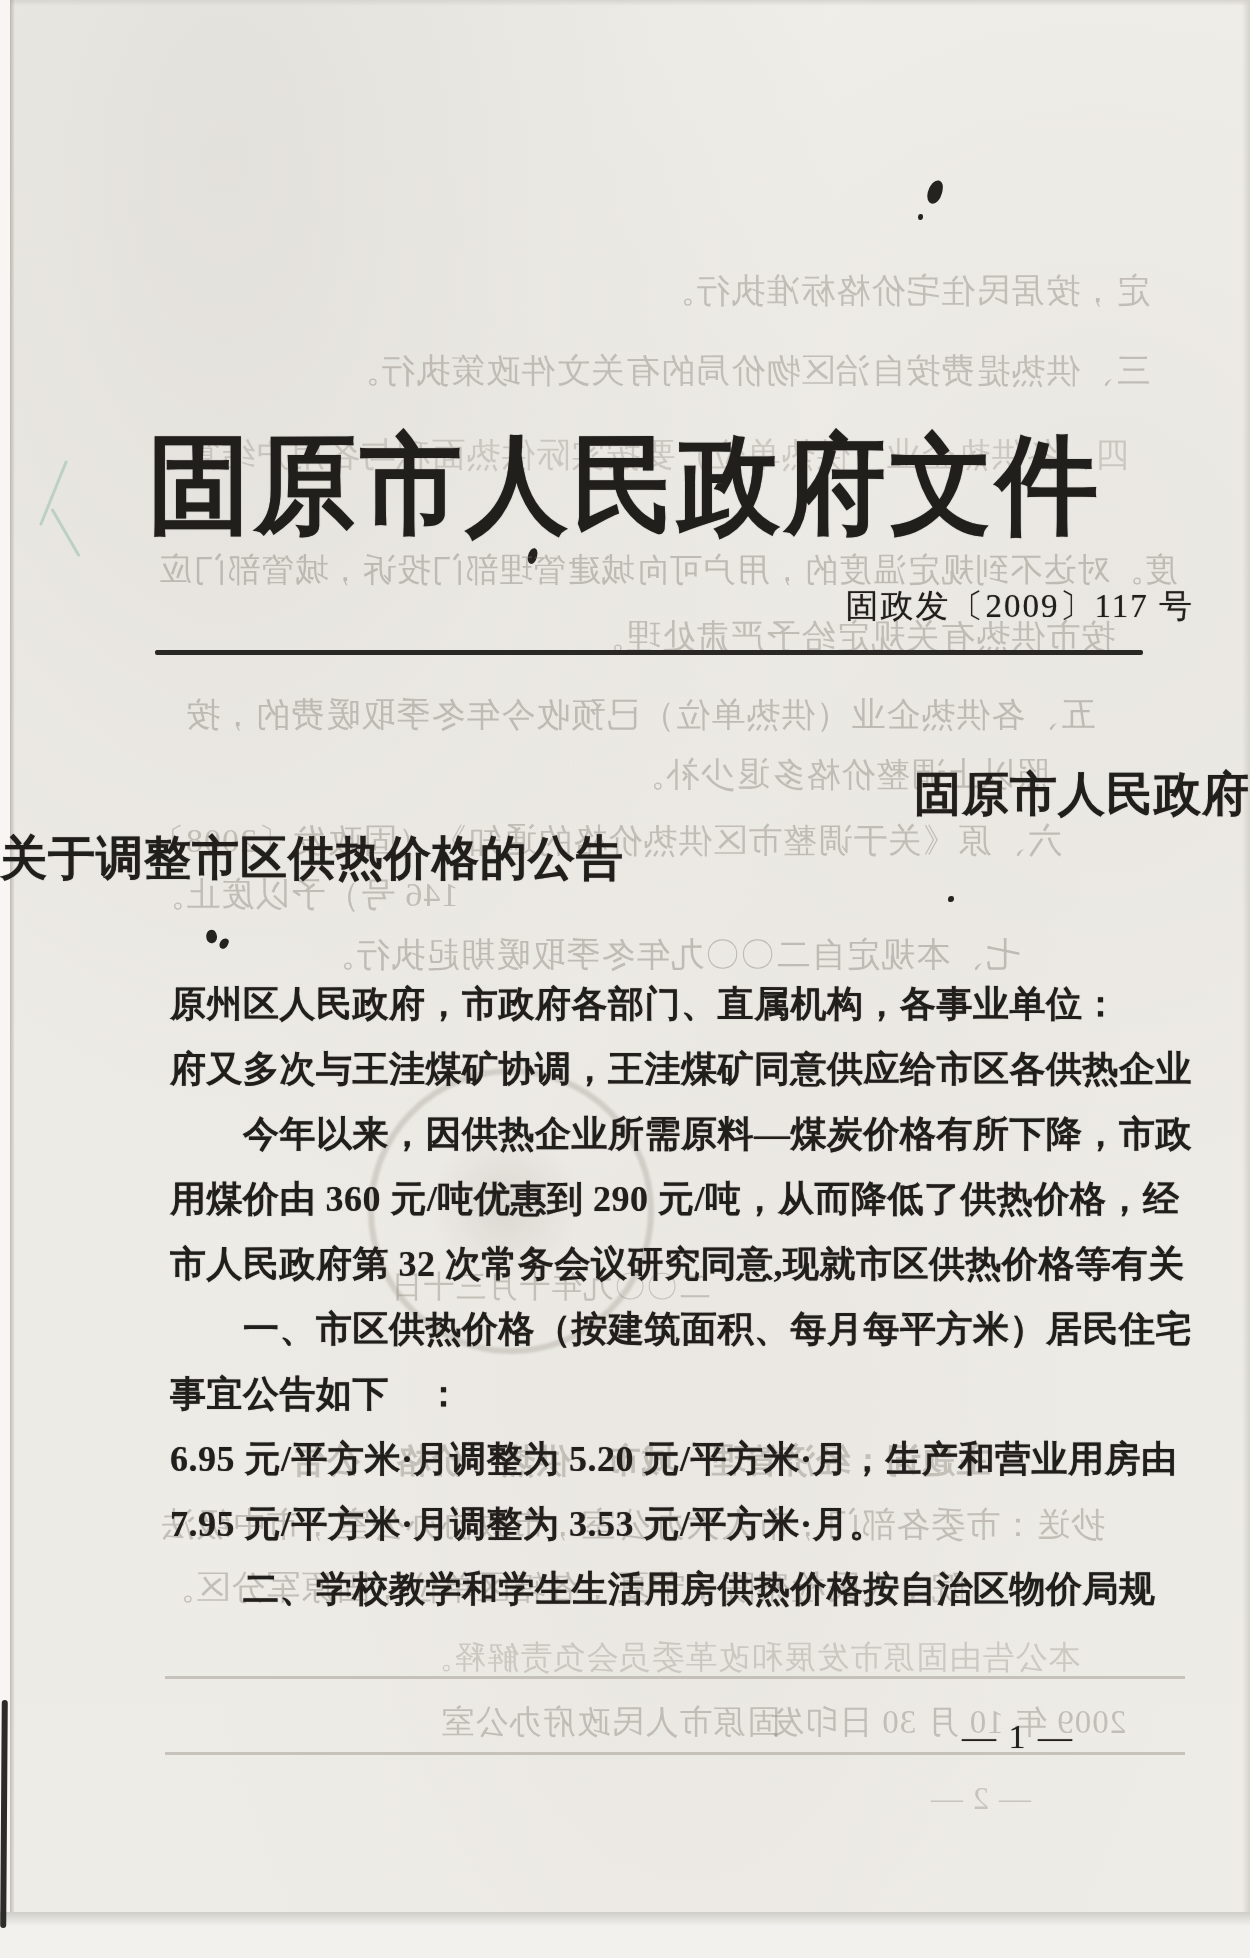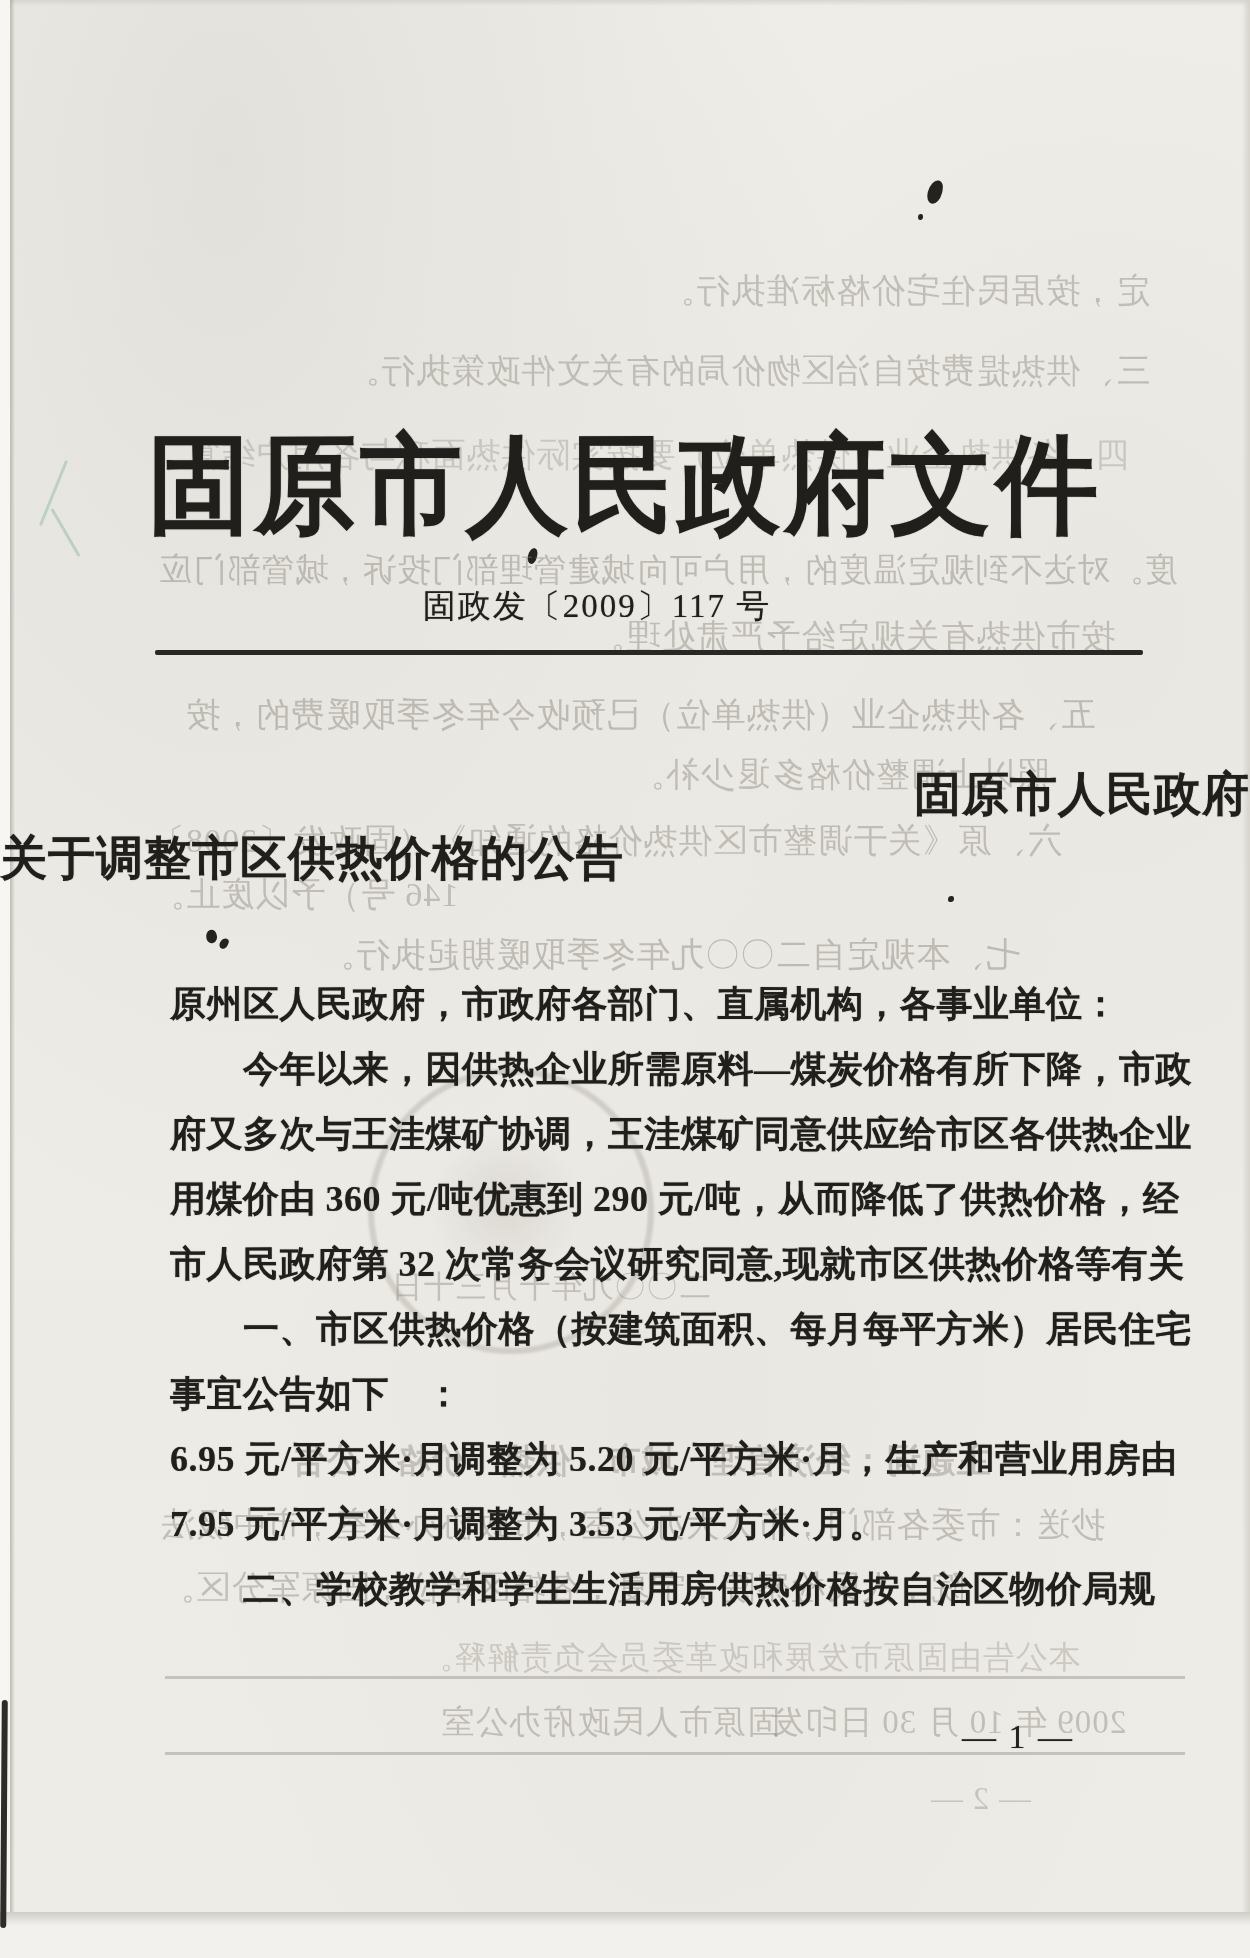--- a/index.html
+++ b/index.html
@@ -25,21 +25,21 @@
   .streak-bl{position:absolute;left:1px;top:1700px;width:6px;height:228px;background:#2e2c29;
     border-radius:3px;transform:rotate(0.4deg);}
   .green-mark{position:absolute;background:rgba(110,165,150,0.35);border-radius:2px;}
   .ink-blot{position:absolute;background:#25231f;border-radius:60% 40% 55% 45%;}
 
   
   .ink{color:#211f1c;text-shadow:0 0 1px rgba(33,31,28,0.55);}
   #org-header{position:absolute;left:0;top:418px;width:1250px;text-align:center;
     font-size:102px;font-weight:900;letter-spacing:4px;white-space:pre;
     transform:scaleY(1.06);}
-  #doc-number{position:absolute;left:0;top:584px;width:1194px;text-align:center;
+  #doc-number{position:absolute;left:0;top:584px;width:1194px;text-align:right;
     font-size:33px;letter-spacing:2px;white-space:pre;}
   #header-rule{position:absolute;left:155px;top:650px;width:988px;height:5px;
     background:#2a2824;border-radius:2px;}
   #title1{position:absolute;left:0;top:763px;width:1250px;text-align:right;
     font-size:47px;font-weight:bold;letter-spacing:1px;white-space:pre;}
   #title2{position:absolute;left:0;top:827px;width:1250px;text-align:left;
     font-size:47px;font-weight:bold;letter-spacing:1px;white-space:pre;}
   #body-block{position:absolute;left:170px;top:972px;width:955px;}
   .body-line{font-size:36px;line-height:65px;white-space:pre;letter-spacing:0.5px;font-weight:bold;}
   #page-number{position:absolute;left:938px;top:1718px;width:160px;text-align:center;
@@ -107,22 +107,22 @@
 
   <div id="doc-number" class="ink">固政发〔2009〕117 号</div>
 
   <div id="header-rule"></div>
 
   <div id="title1" class="ink">固原市人民政府</div>
   <div id="title2" class="ink">关于调整市区供热价格的公告</div>
 
   <div id="body-block">
       <div class="body-line ink">原州区人民政府，市政府各部门、直属机构，各事业单位：</div>
+      <div class="body-line ink">府又多次与王洼煤矿协调，王洼煤矿同意供应给市区各供热企业</div>
       <div class="body-line ink">　　今年以来，因供热企业所需原料—煤炭价格有所下降，市政</div>
-      <div class="body-line ink">府又多次与王洼煤矿协调，王洼煤矿同意供应给市区各供热企业</div>
       <div class="body-line ink">用煤价由 360 元/吨优惠到 290 元/吨，从而降低了供热价格，经</div>
       <div class="body-line ink">市人民政府第 32 次常务会议研究同意,现就市区供热价格等有关</div>
       <div class="body-line ink">　　一、市区供热价格（按建筑面积、每月每平方米）居民住宅</div>
       <div class="body-line ink">事宜公告如下　：</div>
       <div class="body-line ink">6.95 元/平方米·月调整为 5.20 元/平方米·月，生产和营业用房由</div>
       <div class="body-line ink">7.95 元/平方米·月调整为 3.53 元/平方米·月。</div>
       <div class="body-line ink">　　二、学校教学和学生生活用房供热价格按自治区物价局规</div>
     </div>
 
   <div id="page-number" class="ink">— 1 —</div>

